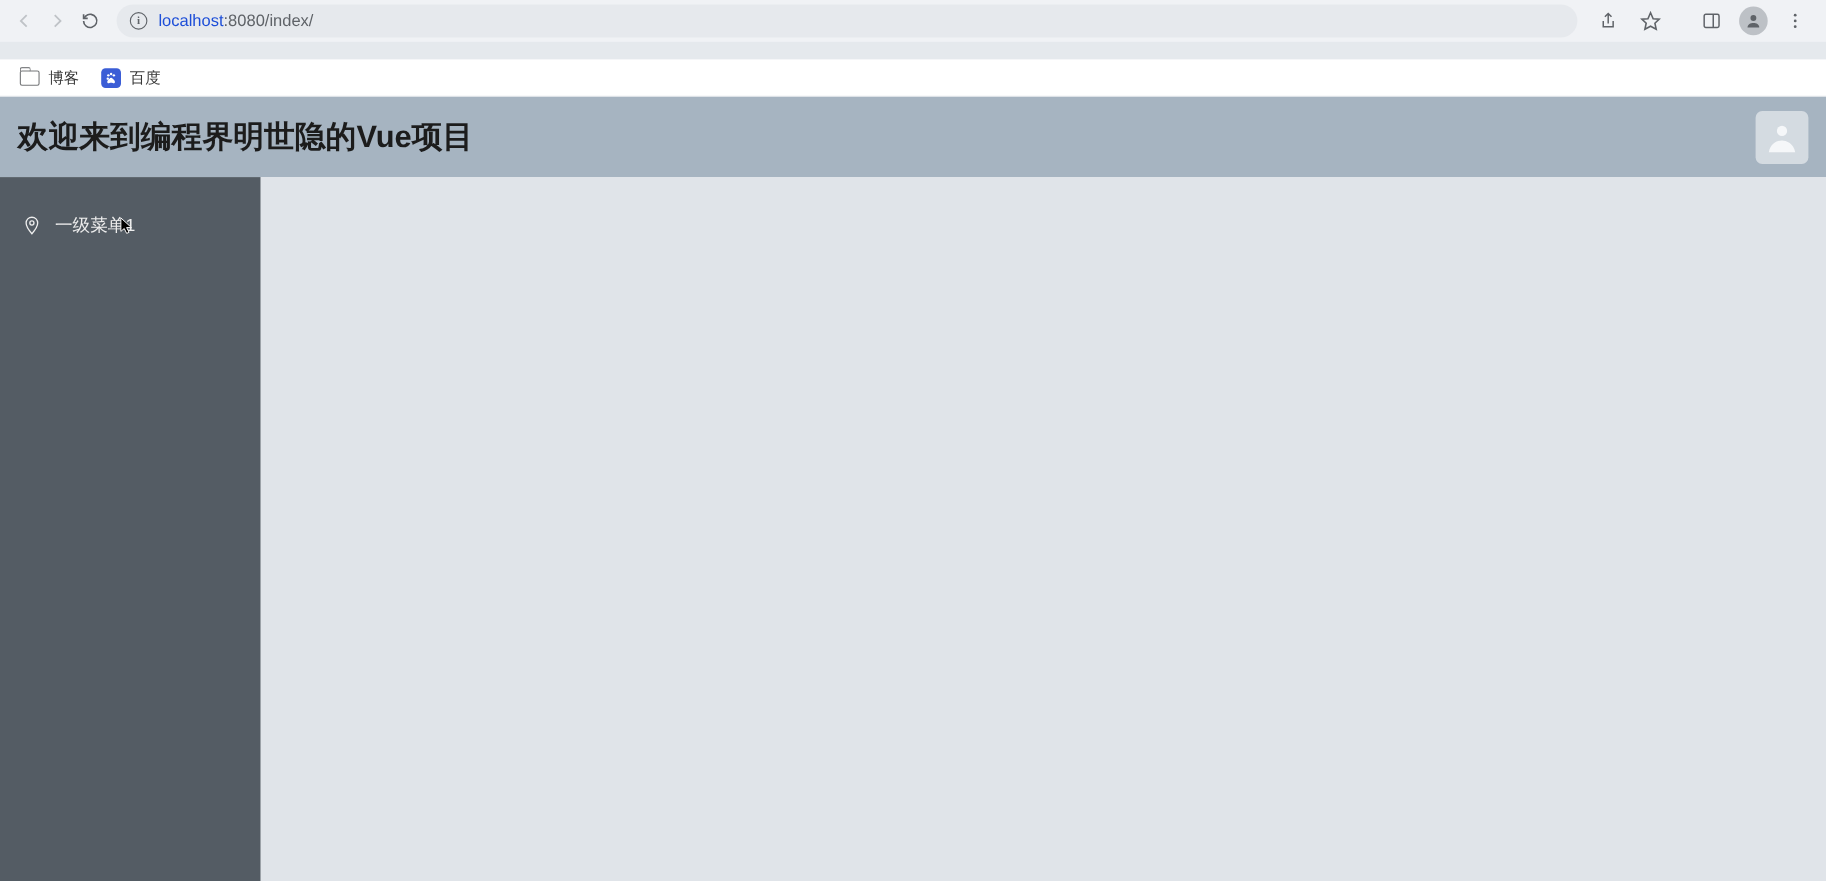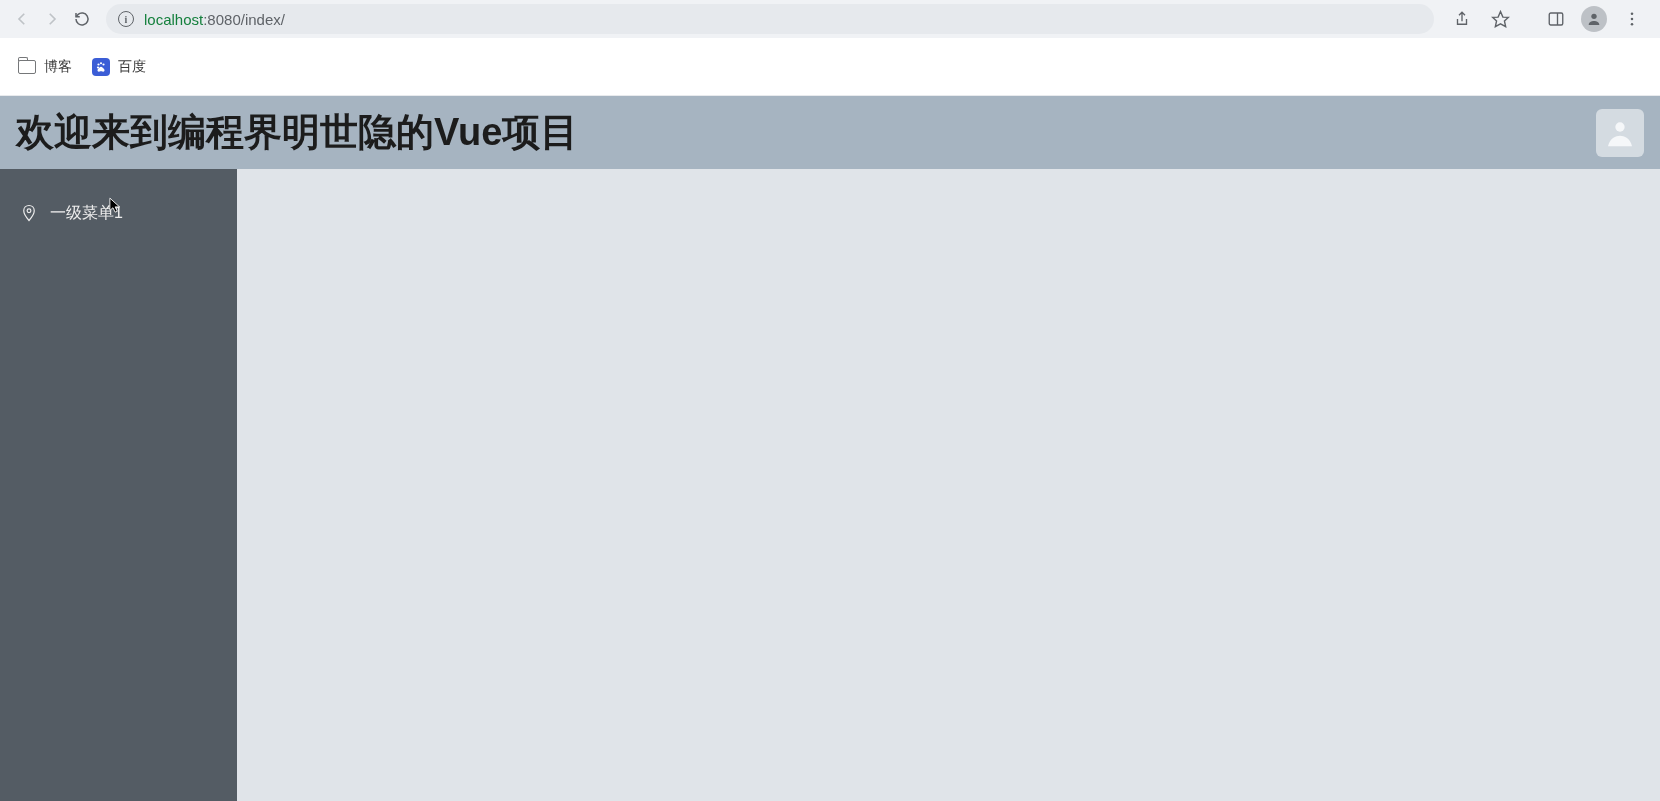--- a/index.html
+++ b/index.html
@@ -54,21 +54,21 @@
       font-size: 10px;
       font-weight: bold;
       color: #5f6368;
       margin-right: 10px;
       font-family: Georgia, serif;
     }
     .url {
       font-size: 15px;
       color: #5f6368;
     }
-    .url .host { color: #15803d; }
+    .url .host { color: #1d4ed8; }
     .toolbar-right {
       display: flex;
       align-items: center;
       gap: 10px;
       padding: 0 6px;
     }
     .toolbar-icon {
       width: 28px;
       height: 28px;
       display: flex;
@@ -82,25 +82,26 @@
       background: #bdc1c6;
       border-radius: 50%;
       display: flex;
       align-items: center;
       justify-content: center;
     }
     
     .bookmarks {
       display: flex;
       align-items: center;
-      height: 58px;
+      height: 34px;
       background: #ffffff;
       padding: 0 10px;
       gap: 4px;
       border-bottom: 1px solid #e8eaed;
+      margin-top: 16px;
     }
     .bookmark {
       display: flex;
       align-items: center;
       gap: 8px;
       padding: 4px 8px;
       font-size: 14px;
       color: #383838;
       border-radius: 4px;
     }
@@ -136,21 +137,21 @@
     
     .app-header {
       height: 73px;
       background: #a6b4c1;
       display: flex;
       align-items: center;
       justify-content: space-between;
       padding: 0 16px;
     }
     .app-title {
-      font-size: 38px;
+      font-size: 28px;
       font-weight: bold;
       color: #1c1c1c;
     }
     .avatar-box {
       width: 48px;
       height: 48px;
       background: #d4dbe1;
       border-radius: 6px;
       display: flex;
       align-items: center;

